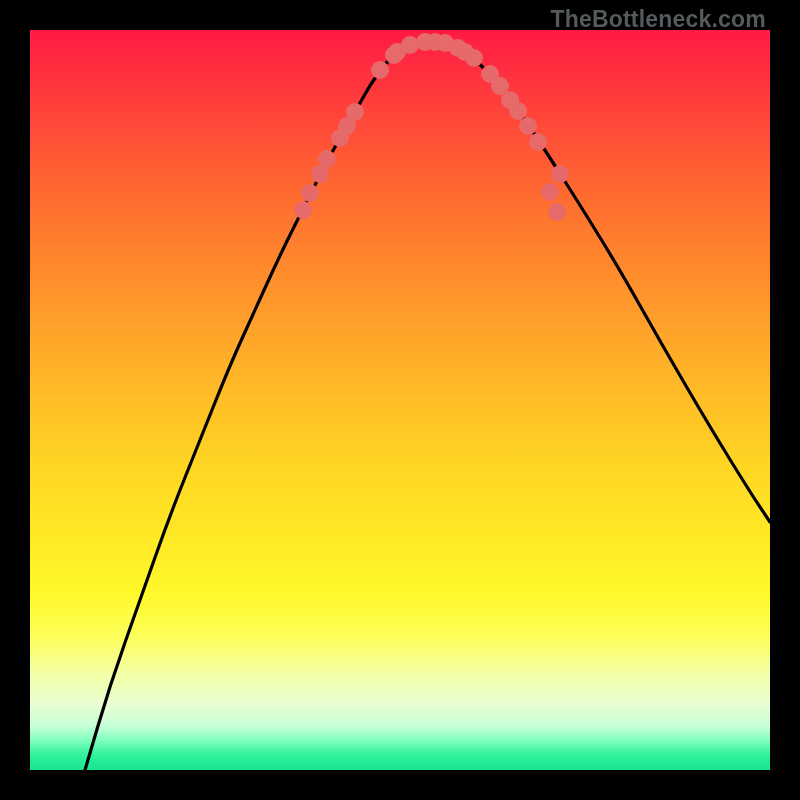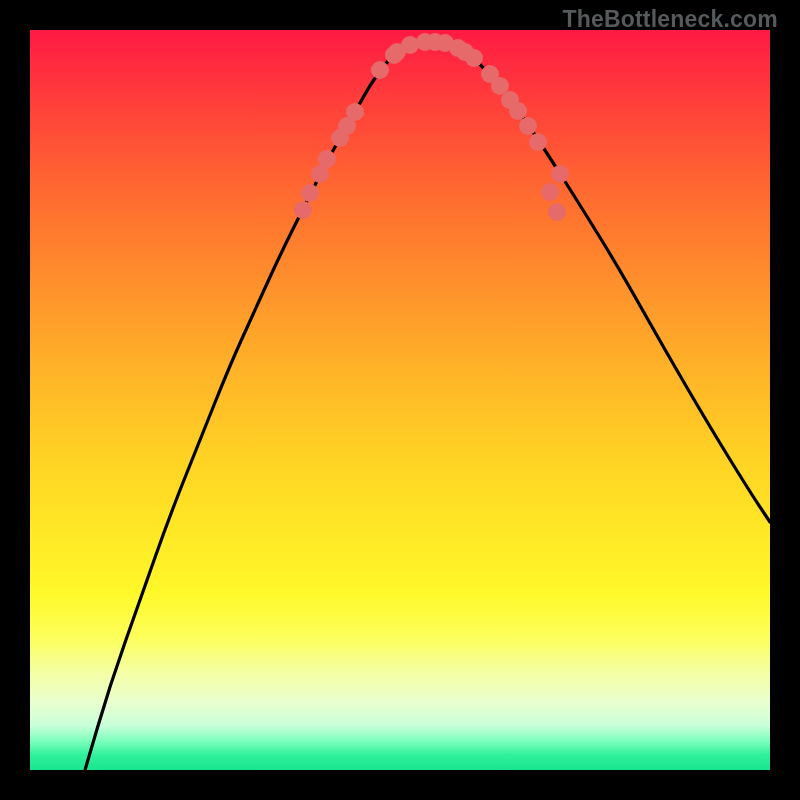--- a/index.html
+++ b/index.html
@@ -32,21 +32,21 @@
       #c8ffd8 94%,
       #7fffbe 96%,
       #30f09b 98%,
       #18e68f 100%
     );
     overflow: hidden;
   }
   .attribution {
     position: absolute;
     top: 6px;
-    right: 22px;
+    right: 34px;
     color: #555b5d;
     font-size: 23px;
     font-weight: 600;
     letter-spacing: 0.2px;
     z-index: 30;
   }
   svg.overlay {
     position: absolute;
     left: 0;
     top: 0;

